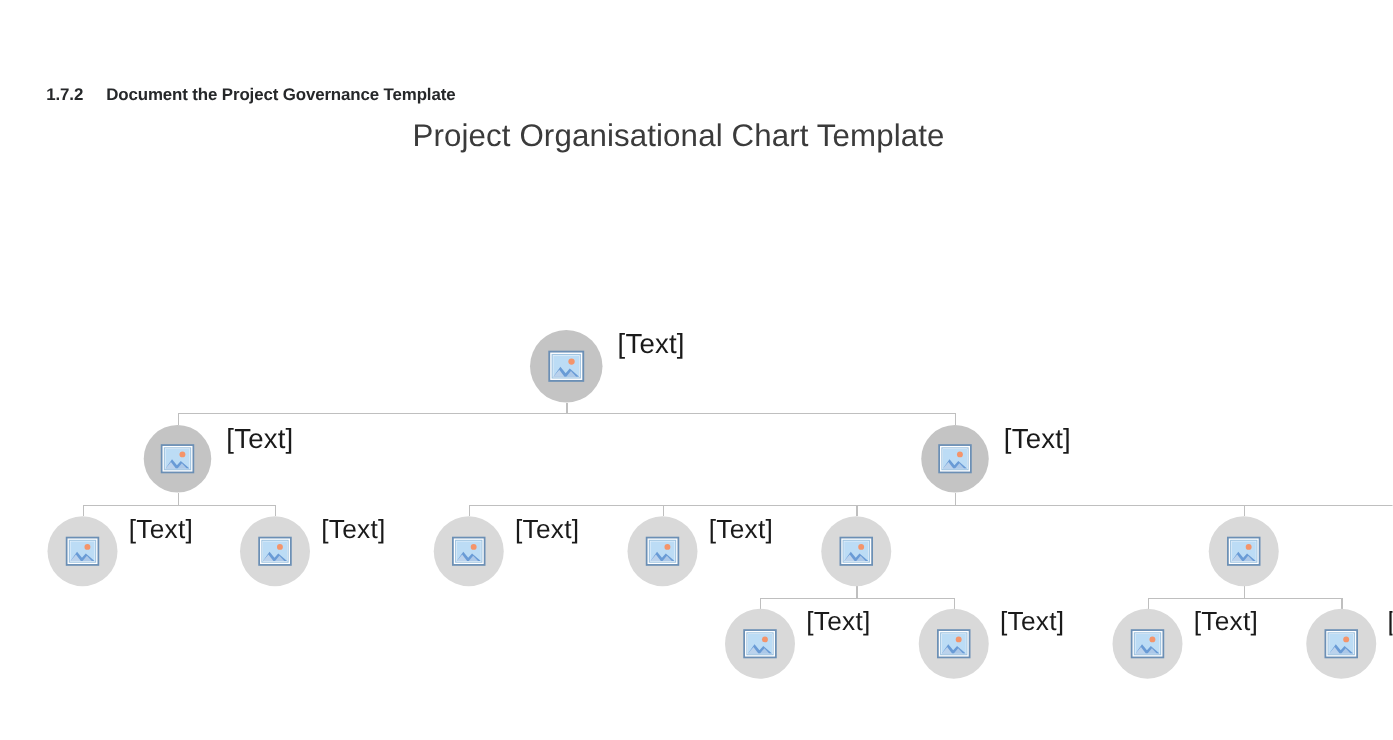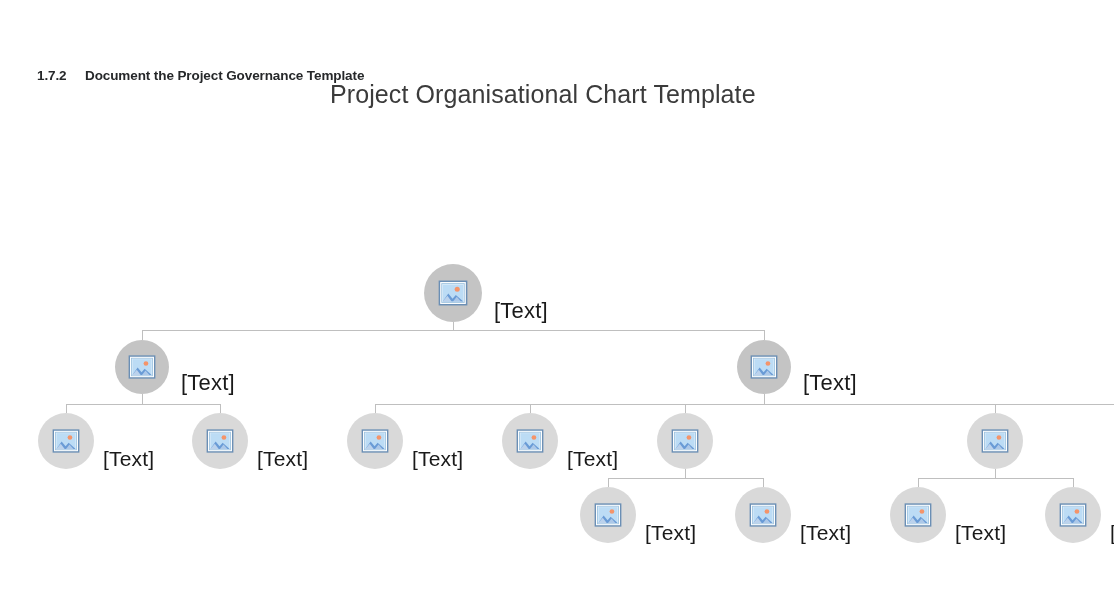--- a/index.html
+++ b/index.html
@@ -27,21 +27,21 @@
     color: #26282a;
     letter-spacing: -0.1px;
     white-space: nowrap;
   }
   .doc-heading .num { display: inline-block; min-width: 48px; margin-top: 40px; }
 
   
   .chart-title {
     position: absolute;
     left: 330px;
-    top: 80px;
+    top: 95px;
     font-size: 25px;
     font-weight: 400;
     color: #3b3b3b;
     white-space: nowrap;
     letter-spacing: 0.1px;
   }
 
   
   .org-chart {
     position: absolute;
@@ -55,21 +55,21 @@
     left: 0; top: 0;
     width: 1114px;
     height: 592px;
     pointer-events: none;
   }
 
   
   .node {
     position: absolute;
     display: flex;
-    align-items: flex-end;
+    align-items: flex-start;
     white-space: nowrap;
   }
   .node-circle {
     border-radius: 50%;
     background: #d9d9d9;
     display: flex;
     align-items: center;
     justify-content: center;
     flex: 0 0 auto;
   }

